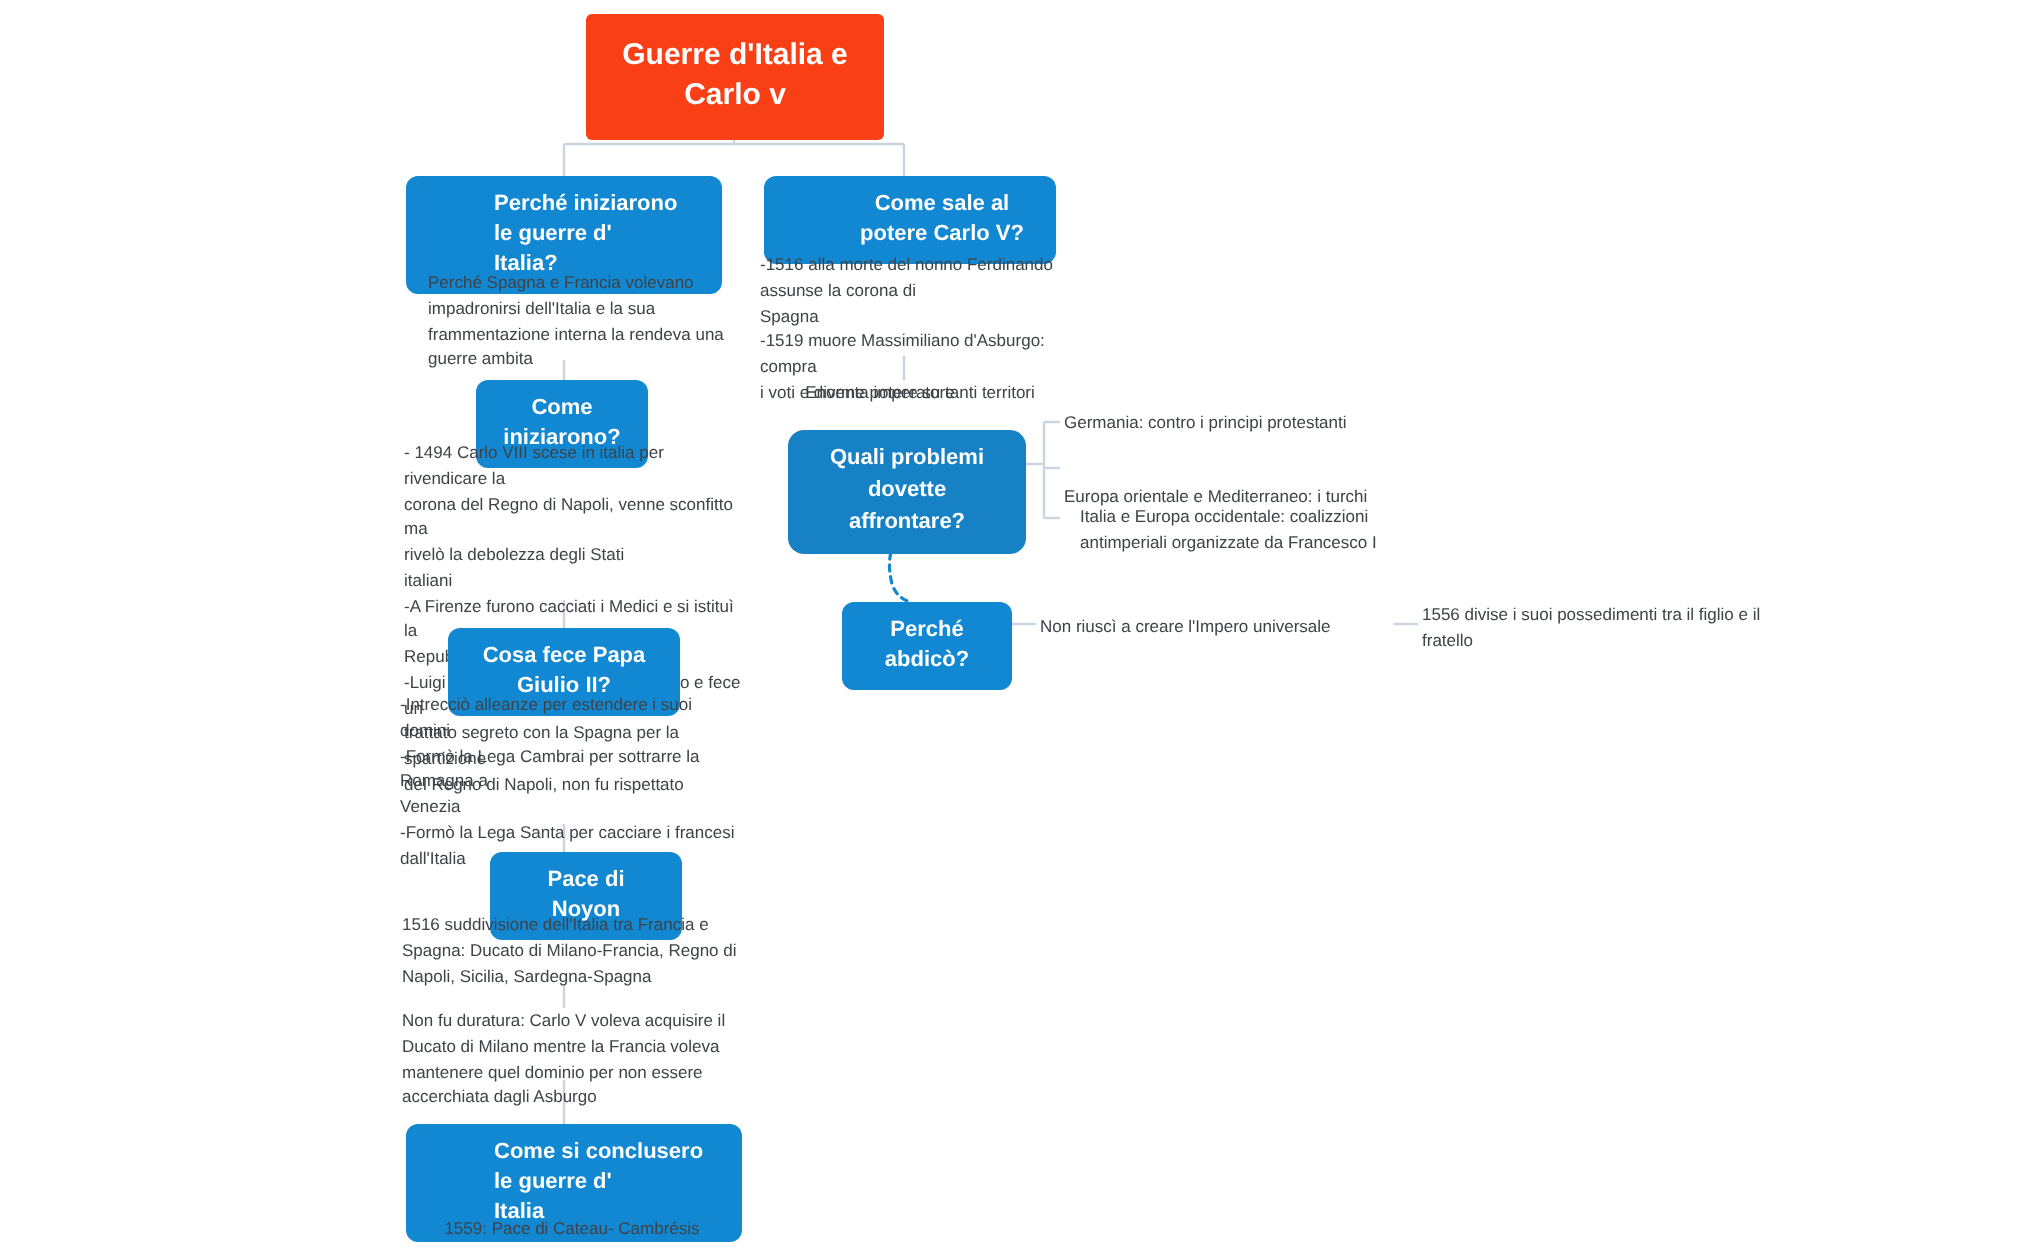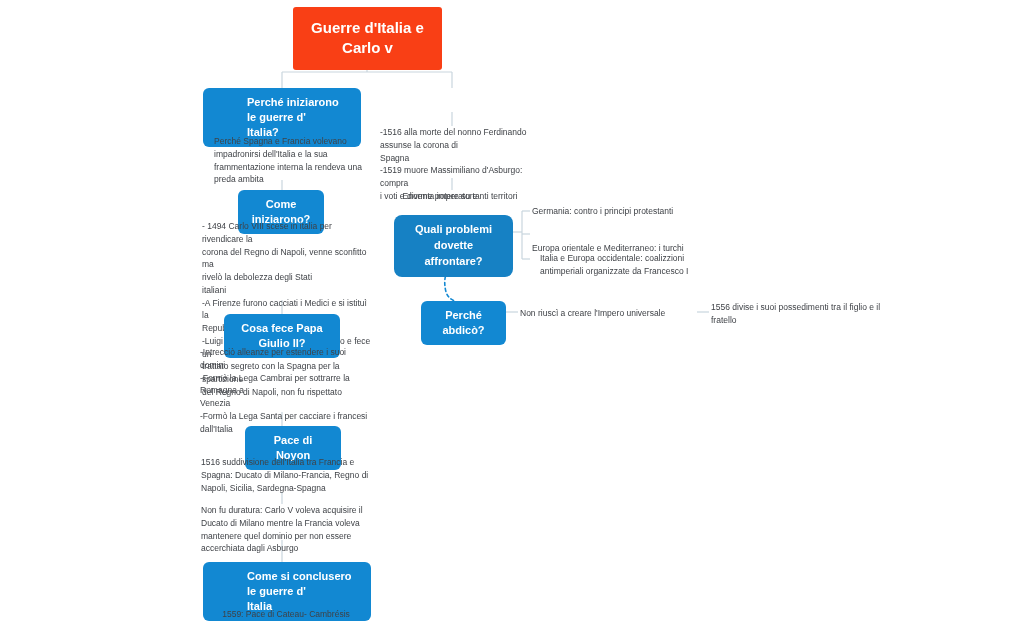--- a/index.html
+++ b/index.html
@@ -116,21 +116,21 @@
   </svg>
 
   <div class="node root" style="left: 293px; top: 7px; width: 149px; white-space: pre-line;">Guerre d'Italia e
 Carlo v</div>
 
   <div class="node branch" style="left: 203px; top: 88px; width: 158px; white-space: pre-line;">Perché iniziarono le guerre d'
 Italia?</div>
   <div class="leaf" style="left: 214px; top: 135px; width: 160px; white-space: pre-line;">Perché Spagna e Francia volevano
 impadronirsi dell'Italia e la sua
 frammentazione interna la rendeva una
-preda ambita</div>
+guerre ambita</div>
 
   <div class="node pill" style="left: 238px; top: 190px; width: 86px; white-space: pre-line;">Come iniziarono?</div>
   <div class="leaf" style="left: 202px; top: 220px; width: 170px; white-space: pre-line;">- 1494 Carlo VIII scese in italia per rivendicare la
 corona del Regno di Napoli, venne sconfitto ma
 rivelò la debolezza degli Stati
 italiani
 -A Firenze furono cacciati i Medici e si istituì la
 Republica Savonarola
 -Luigi XII conquistò il ducato di Milano e fece un
 trattato segreto con la Spagna per la spartizione
@@ -151,20 +151,21 @@
 Napoli, Sicilia, Sardegna-Spagna</div>
   <div class="leaf" style="left: 201px; top: 504px; width: 170px; white-space: pre-line;">Non fu duratura: Carlo V voleva acquisire il
 Ducato di Milano mentre la Francia voleva
 mantenere quel dominio per non essere
 accerchiata dagli Asburgo</div>
 
   <div class="node branch" style="left: 203px; top: 562px; width: 168px; white-space: pre-line;">Come si conclusero le guerre d'
 Italia</div>
   <div class="leaf c" style="left: 201px; top: 608px; width: 170px; white-space: pre-line;">1559: Pace di Cateau- Cambrésis</div>
 
+  <div class="node branch center" style="left: 382px; top: 88px; width: 146px; white-space: pre-line;">Come sale al potere Carlo V?</div>
   <div class="leaf" style="left: 380px; top: 126px; width: 160px; white-space: pre-line;">-1516 alla morte del nonno Ferdinando
 assunse la corona di
 Spagna
 -1519 muore Massimiliano d'Asburgo: compra
 i voti e diventa imperatore</div>
   <div class="leaf c" style="left: 380px; top: 190px; width: 160px; white-space: pre-line;">Enorme potere su tanti territori</div>
 
   <div class="node problemi" style="left: 394px; top: 215px; width: 119px; white-space: pre-line;">Quali problemi dovette
 affrontare?</div>
 

